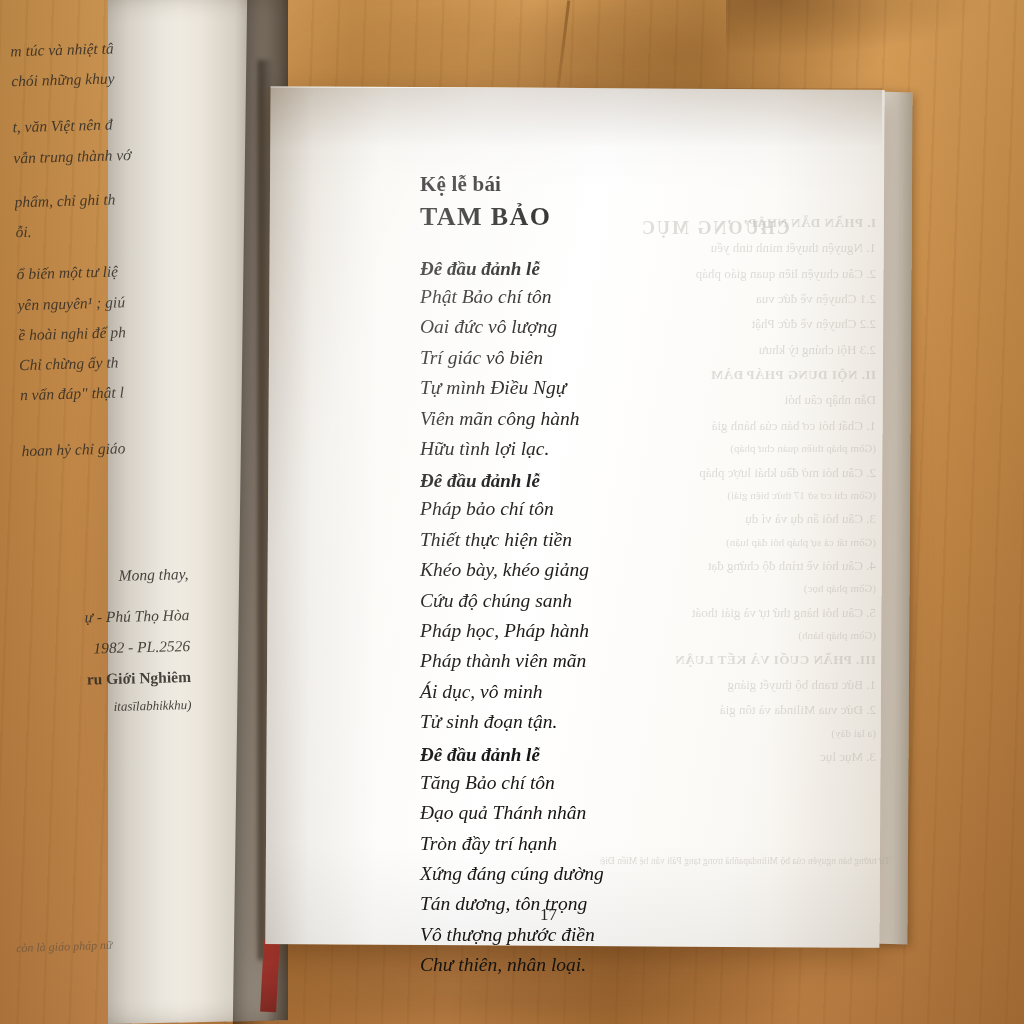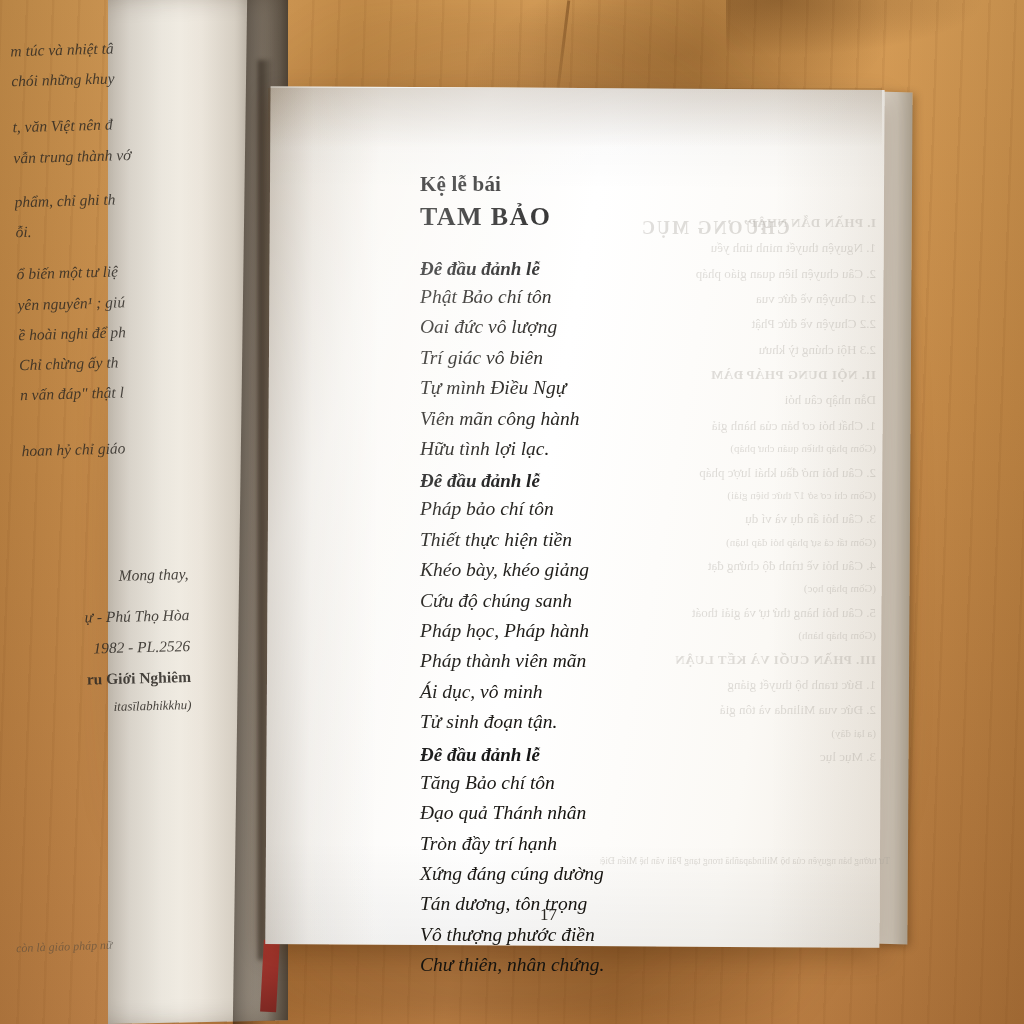--- a/index.html
+++ b/index.html
@@ -406,21 +406,21 @@
     </div>
 
     <div class="stanza">
       <div class="stanza-head">Đê đầu đảnh lễ</div>
       <div class="stanza-line">Tăng Bảo chí tôn</div>
       <div class="stanza-line">Đạo quả Thánh nhân</div>
       <div class="stanza-line">Tròn đầy trí hạnh</div>
       <div class="stanza-line">Xứng đáng cúng dường</div>
       <div class="stanza-line">Tán dương, tôn trọng</div>
       <div class="stanza-line">Vô thượng phước điền</div>
-      <div class="stanza-line">Chư thiên, nhân chứng.</div>
+      <div class="stanza-line">Chư thiên, nhân loại.</div>
     </div>
   </div>
 
   <div class="page-number">17</div>
 
   <div class="top-curve-shadow"></div>
   <div class="glare"></div>
 </div>
 
 </body></html>

